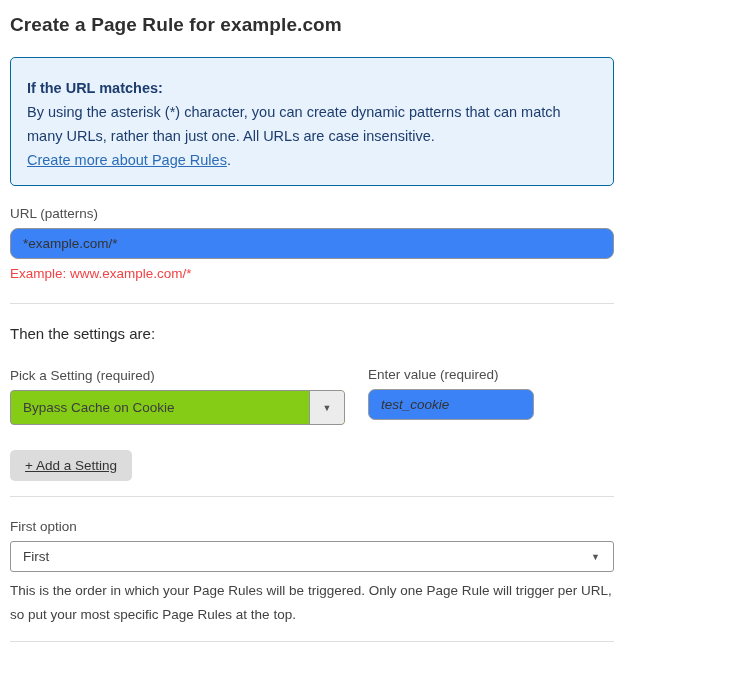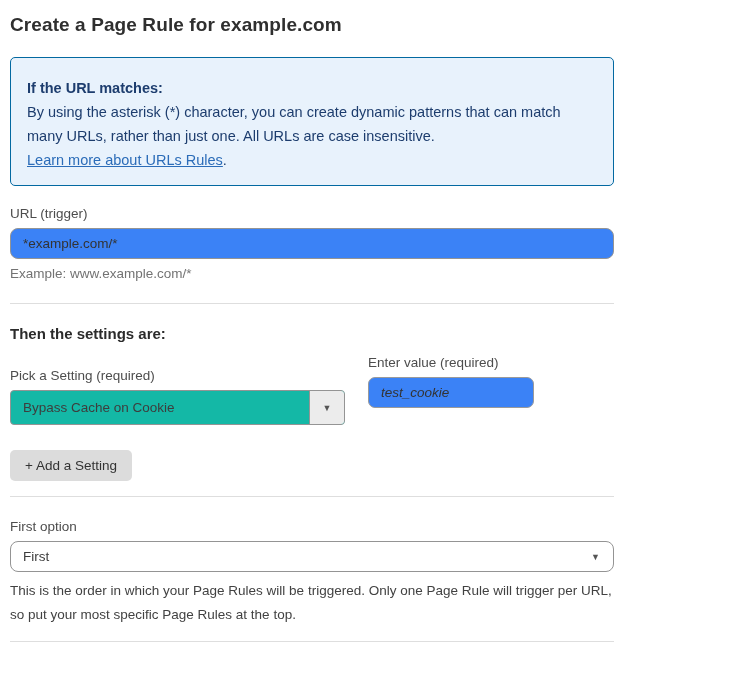--- a/index.html
+++ b/index.html
@@ -53,53 +53,53 @@
     padding: 0 12px;
     font-size: 13.5px;
     font-family: "Liberation Sans", "DejaVu Sans", sans-serif;
     color: #333;
     background: #3b82f6;
     outline: none;
   }
 
   .helper-text {
     font-size: 13.5px;
-    color: #737373;
+    color: #ef4444;
     margin-top: 7px;
   }
 
   hr.divider {
     border: none;
     border-top: 1px solid #dedede;
     margin-top: 22px;
   }
 
   .section-heading {
     font-size: 15px;
-    font-weight: bold;
+    font-weight: normal;
     color: #2b2b2b;
     margin-top: 21px;
   }
 
   .settings-row {
     display: flex;
     align-items: flex-start;
     margin-top: 6px;
   }
   .setting-col { width: 335px; }
   .value-col { margin-left: 23px; margin-top: 7px; }
 
   .select-control {
     display: flex;
     align-items: stretch;
     width: 335px;
     height: 35px;
     border: 1px solid #949494;
     border-radius: 4px;
-    background: #14b8a6;
+    background: #84cc16;
     overflow: hidden;
     cursor: pointer;
   }
   .select-control .select-text {
     flex: 1;
     display: flex;
     align-items: center;
     padding-left: 12px;
     font-size: 13.5px;
     color: #3d3d3d;
@@ -120,30 +120,30 @@
   .btn {
     display: inline-block;
     height: 31px;
     border: none;
     border-radius: 5px;
     padding: 0 15px;
     font-size: 13.5px;
     font-family: "Liberation Sans", "DejaVu Sans", sans-serif;
     cursor: pointer;
   }
-  .btn-gray { background: #dcdcdc; color: #333; }
+  .btn-gray { background: #dcdcdc; color: #333; text-decoration: underline; }
 
   .add-setting-btn { margin-top: 25px; }
 
   .order-select {
     position: relative;
     width: 100%;
     height: 31px;
     border: 1px solid #949494;
-    border-radius: 8px;
+    border-radius: 3px;
     background: #fff;
     display: flex;
     align-items: center;
     padding: 0 12px;
     font-size: 13.5px;
     color: #3d3d3d;
     cursor: pointer;
     margin-top: 0px;
   }
   .order-select .order-arrow {
@@ -167,42 +167,42 @@
 <body>
 
 <div class="container">
 
   <h1 class="page-title">Create a Page Rule for example.com</h1>
 
   <div class="info-box">
     <div class="info-heading">If the URL matches:</div>
     <div class="info-body">By using the asterisk (*) character, you can create dynamic patterns that can match many URLs, rather than just one. All URLs are case insensitive.</div>
     <div>
-      <a class="info-link">Learn more about URLs Rules</a><span class="info-link-suffix">.</span>
+      <a class="info-link">Create more about Page Rules</a><span class="info-link-suffix">.</span>
     </div>
   </div>
 
-  <div class="field-label">URL (trigger)</div>
+  <div class="field-label">URL (patterns)</div>
   <input type="text" class="text-input" value="*example.com/*" style="">
   <div class="helper-text">Example: www.example.com/*</div>
 
   <hr class="divider">
 
   <div class="section-heading">Then the settings are:</div>
 
   <div class="settings-row">
     <div class="setting-col">
       <div class="field-label">Pick a Setting (required)</div>
       <div class="select-control">
         <span class="select-text">Bypass Cache on Cookie</span>
         <span class="select-arrow-box">▼</span>
       </div>
     </div>
     <div class="value-col">
-      <div class="field-label" style="margin-top:0;">Enter value (required)</div>
+      <div class="field-label" style="margin-top:12px;">Enter value (required)</div>
       <input type="text" class="text-input value-input" value="test_cookie" style="">
     </div>
   </div>
 
   <button class="btn btn-gray add-setting-btn">+ Add a Setting</button>
 
   <hr class="divider" style="margin-top:15px;">
 
 
   <div class="field-label" style="margin-top:22px;">First option</div>

